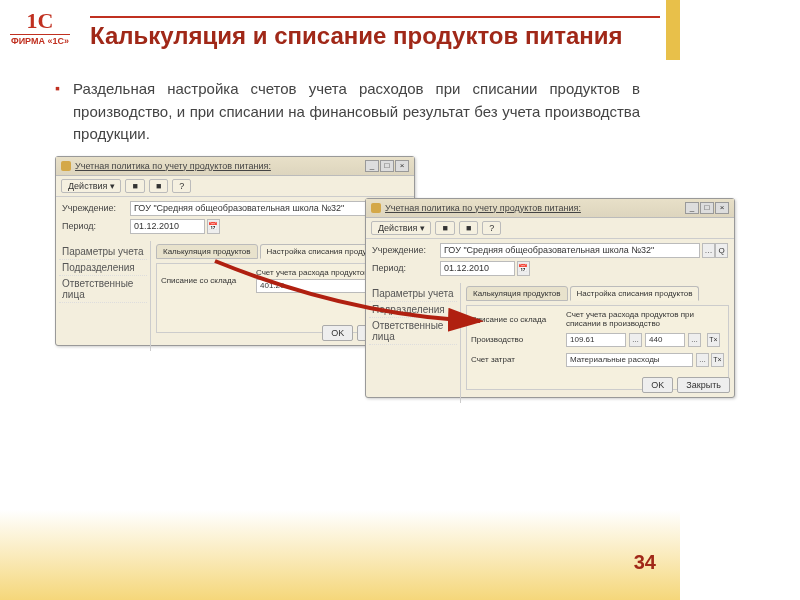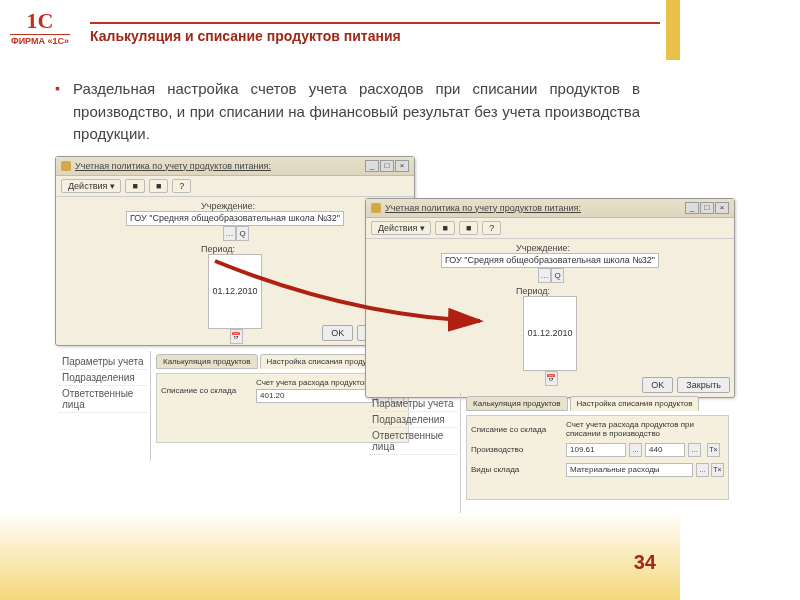--- a/index.html
+++ b/index.html
@@ -3,38 +3,38 @@
 <meta charset="utf-8">
 <style>
 * { box-sizing: border-box; margin: 0; padding: 0; }
 body { font-family: Arial, sans-serif; background: #fff; width: 800px; height: 600px; position: relative; overflow: hidden; }
 .slide { width: 680px; height: 600px; background: linear-gradient(to bottom, #fff 0%, #fff 85%, #f5d77a 100%); position: relative; }
 .header-bar { display: flex; align-items: center; padding: 8px 20px 8px 10px; }
 .logo { width: 60px; height: 50px; margin-right: 20px; text-align: center; }
 .logo-top { color: #c03020; font-size: 22px; font-weight: bold; font-family: Georgia, serif; }
 .logo-bottom { color: #c03020; font-size: 9px; font-weight: bold; border-top: 1px solid #c03020; padding-top: 1px; }
 .title-line { border-top: 2px solid #c03020; flex: 1; padding-top: 4px; }
-.title-text { color: #a02818; font-size: 14px; font-weight: bold; }
+.title-text { color: #a02818; font-size: 24px; font-weight: bold; }
 .content { padding: 12px 40px 0 55px; }
 .content ul { list-style: none; }
 .content li { color: #444; font-size: 15px; line-height: 1.5; text-align: justify; margin-bottom: 6px; position: relative; padding-left: 18px; }
 .content li::before { content: "▪"; color: #c03020; position: absolute; left: 0; font-size: 14px; }
 .shots { position: relative; margin-top: 10px; height: 260px; }
 .win { position: absolute; background: #f3eedd; border: 1px solid #999; border-radius: 3px; font-size: 9px; color: #333; box-shadow: 1px 1px 3px rgba(0,0,0,0.2); }
 .win1 { left: 0; top: 0; width: 360px; height: 190px; }
 .win2 { left: 310px; top: 42px; width: 370px; height: 200px; }
 .win-title { background: linear-gradient(#e8e0c8, #ddd5be); padding: 3px 5px; border-bottom: 1px solid #bbb; display: flex; align-items: center; }
 .win-title-icon { width: 10px; height: 10px; background: #d4a848; border-radius: 2px; margin-right: 4px; }
 .win-title-text { flex: 1; font-size: 9px; color: #444; text-decoration: underline; }
 .win-ctrl { display: flex; gap: 1px; }
 .win-btn { width: 14px; height: 12px; background: #ddd; border: 1px solid #999; font-size: 8px; text-align: center; line-height: 10px; }
 .toolbar { padding: 3px 5px; border-bottom: 1px solid #ccc; display: flex; gap: 4px; align-items: center; }
 .tool-btn { padding: 1px 6px; border: 1px solid #bbb; background: #f5f0e0; border-radius: 2px; font-size: 9px; }
 .form-area { padding: 4px 6px; }
-.form-row { display: flex; align-items: center; margin-bottom: 3px; flex-direction: column; }
+.form-row { display: flex; align-items: center; margin-bottom: 3px; }
 .form-label { width: 68px; font-size: 9px; color: #444; }
 .form-input { flex: 1; height: 15px; background: #fff; border: 1px solid #bbb; padding: 0 3px; font-size: 9px; line-height: 13px; display: flex; align-items: center; }
 .input-btns { display: flex; margin-left: 2px; }
 .input-btn { width: 13px; height: 15px; background: #eee; border: 1px solid #bbb; font-size: 8px; text-align: center; line-height: 13px; }
 .body-split { display: flex; height: 110px; }
 .side-nav { width: 95px; border-right: 1px solid #ccc; padding: 3px; }
 .side-item { padding: 2px 3px; font-size: 10px; color: #555; border-bottom: 1px dotted #ddd; }
 .main-pane { flex: 1; padding: 3px 5px; }
 .tabs { display: flex; gap: 2px; margin-bottom: 4px; }
 .tab { padding: 2px 6px; background: #e8e2cc; border: 1px solid #bbb; border-radius: 3px 3px 0 0; font-size: 8px; }
@@ -212,21 +212,21 @@
                   <div class="pane-input" style="flex:0 0 40px">
                       <span>440</span>
                     </div>
                   <div class="sq">…</div>
                   <div class="small-btns">
                       <div class="sq">T×</div>
                     </div>
                 </div>
               </div>
               <div class="pane-row" style="margin-top:6px">
-                <div class="pane-label">Виды склада</div>
+                <div class="pane-label">Счет затрат</div>
                 <div style="flex:1; display:flex">
                   <div class="pane-input">
                       <span>Материальные расходы</span>
                     </div>
                   <div class="small-btns">
                       <div class="sq">…</div>
                       <div class="sq">T×</div>
                     </div>
                 </div>
               </div>

